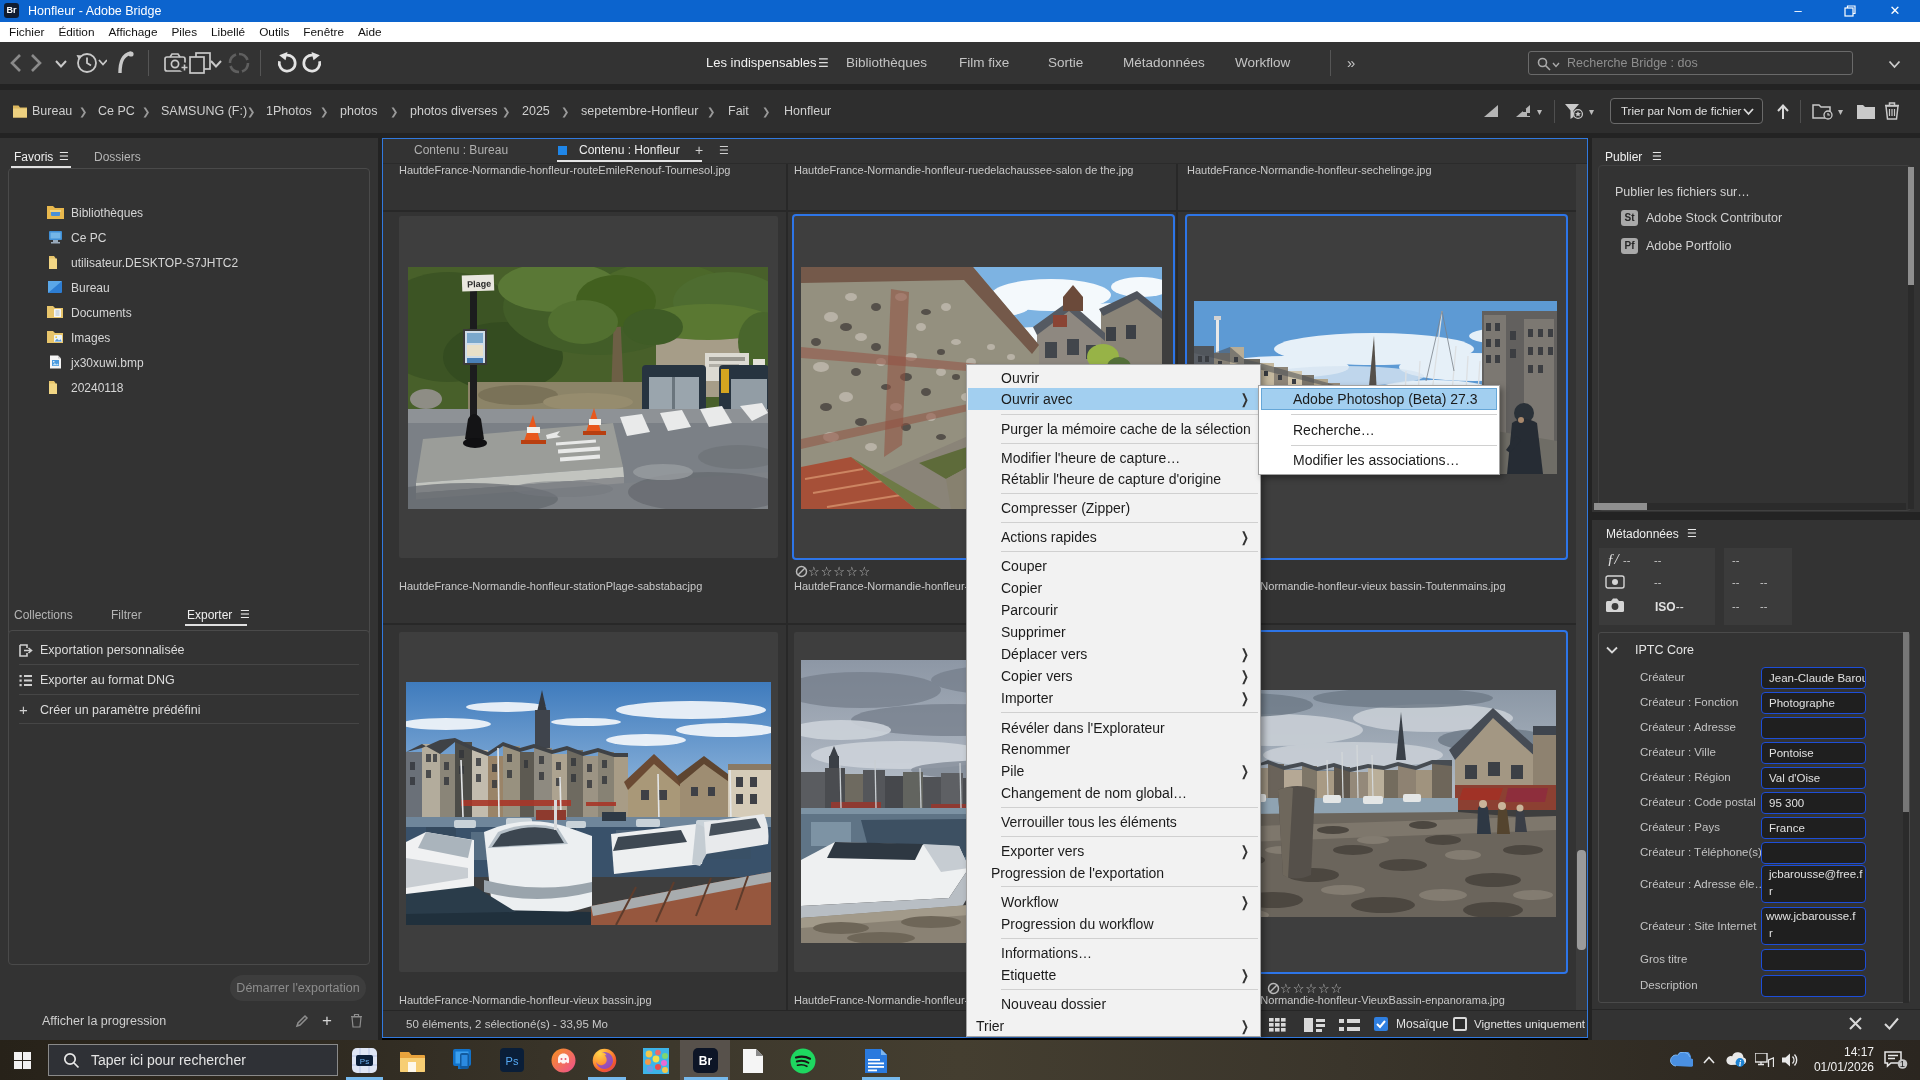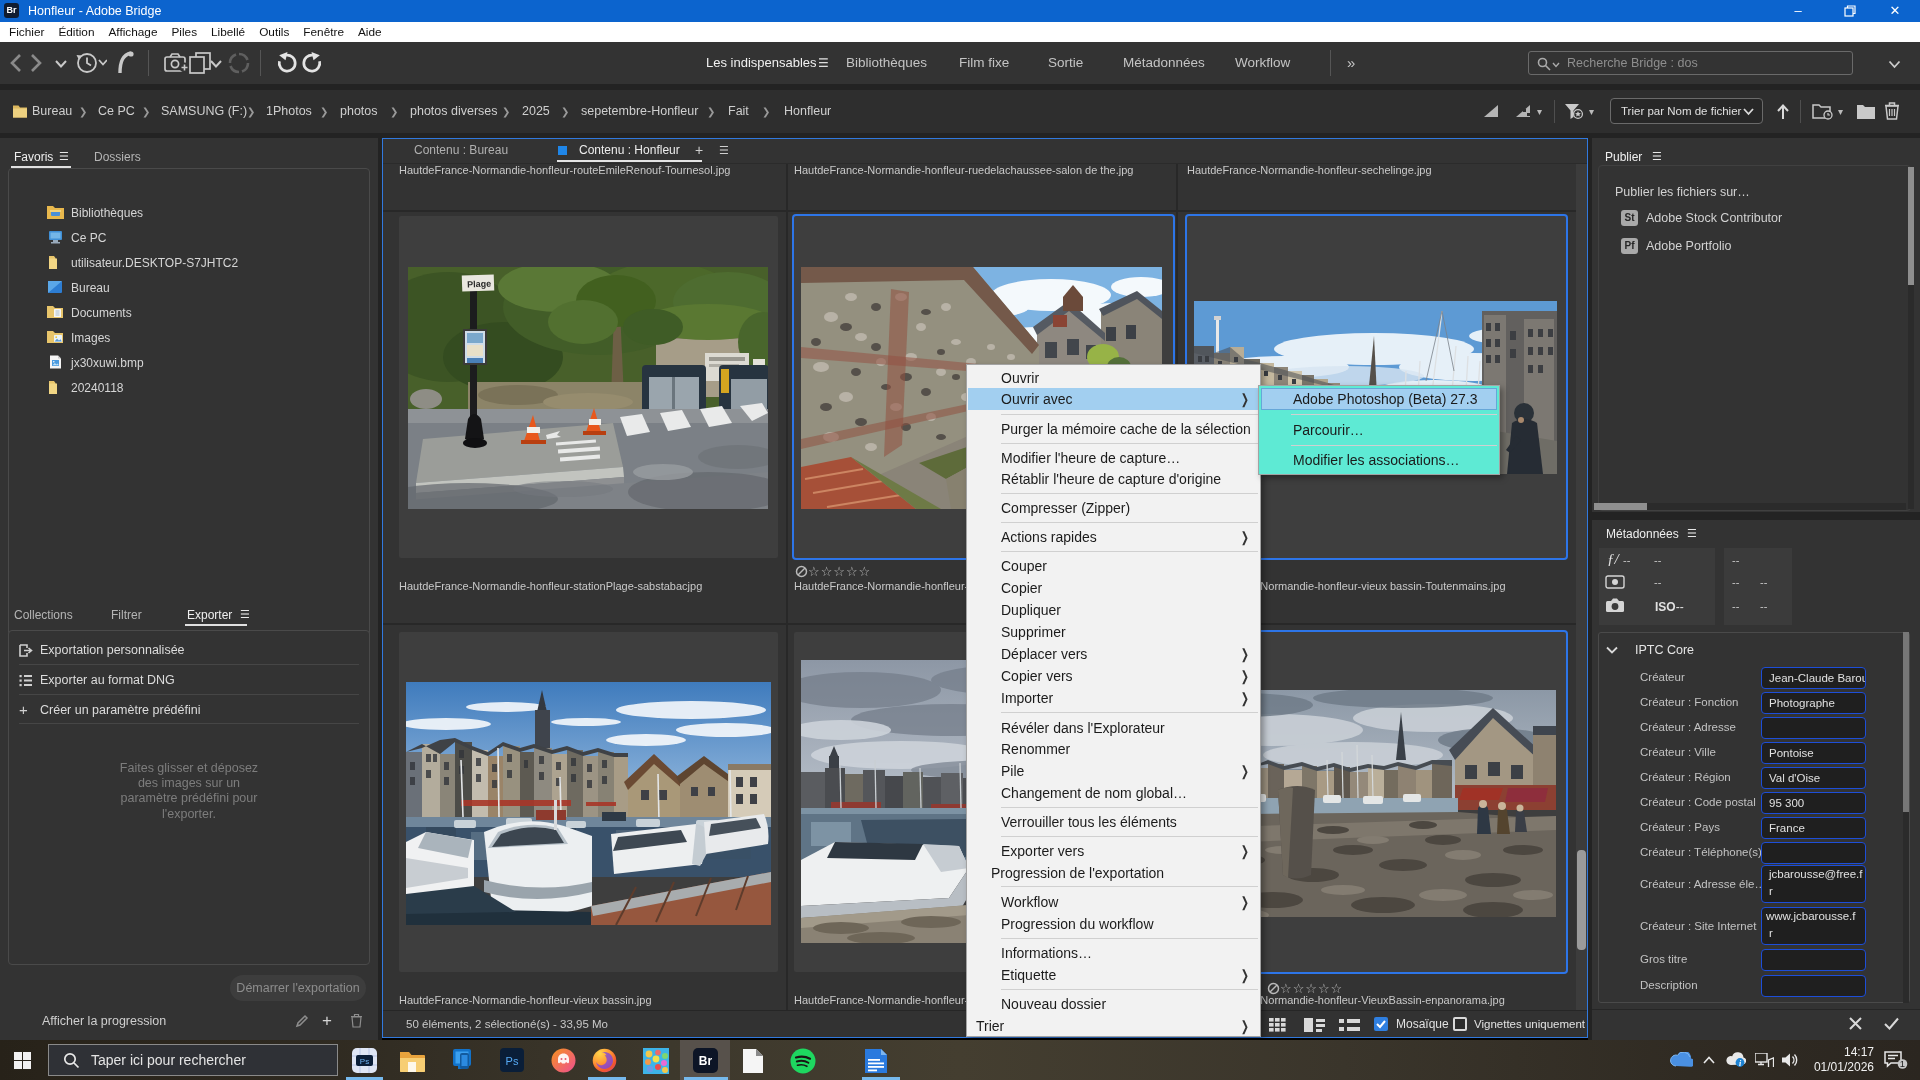--- a/index.html
+++ b/index.html
@@ -43,21 +43,21 @@
 .cell { background:#3e3e3e; border-radius:2px; }
 .cell.sel { box-shadow:0 0 0 2px #2d75e8; }
 .gridline { background:#282828; }
 
 #ctxmenu { left:966px; top:364px; width:295px; height:673px; background:#f2f2f2; border:1px solid #a3a3a3;
   box-shadow:3px 3px 6px rgba(0,0,0,.35); font-size:14px; color:#1b1b1b; }
 #ctxmenu .mi { position:absolute; left:1px; right:1px; height:22px; line-height:22px; padding-left:33px; }
 #ctxmenu .mi.hl { background:#a2cff0; }
 #ctxmenu .msep { position:absolute; left:34px; right:2px; height:1px; background:#d0d0d0; }
 #ctxmenu .arr { position:absolute; right:8px; color:#333; font-size:14px; font-family:'Liberation Sans'; transform:scaleX(.7); }
-#submenu { left:1258px; top:385px; width:242px; height:90px; background:#5eead4; border:1px solid #a3a3a3;
+#submenu { left:1258px; top:385px; width:242px; height:90px; background:#ffffff; border:1px solid #a3a3a3;
   box-shadow:3px 3px 6px rgba(0,0,0,.35); font-size:14px; color:#1b1b1b; }
 #submenu .mi { position:absolute; left:2px; right:2px; height:22px; line-height:22px; padding-left:32px; }
 #submenu .mi.hl { background:#a2cff0; outline:1px solid #66a7d8; outline-offset:-1px; }
 #submenu .msep { position:absolute; left:32px; right:2px; height:1px; background:#d0d0d0; }
 
 #taskbar { left:0; top:1040px; width:1920px; height:40px;
   background:linear-gradient(90deg,#272219 0%,#2e2920 15%,#3d382c 35%,#443e30 50%,#3a352b 70%,#302b23 88%,#2b2620 100%); }
 #tsearch { left:48px; top:1044px; width:290px; height:32px; background:#2f3136; border:1px solid #8a8a8a; color:#e4e4e4; font-size:14px; line-height:30px; }
 .tk-ic { top:1048px; width:44px; height:24px; }
 .tk-ul { top:1077px; height:3px; background:#76b9ed; }
@@ -289,21 +289,20 @@
     <svg class="abs" style="left:10px;top:43px;" width="14" height="13" viewBox="0 0 14 13">
         <path d="M5 2 h8 M5 6.5 h8 M5 11 h8" stroke="#d0d0d0" stroke-width="1.8"></path>
         <rect x="0.5" y="1" width="2.2" height="2.2" fill="#d0d0d0"></rect>
         <rect x="0.5" y="5.5" width="2.2" height="2.2" fill="#d0d0d0"></rect>
         <rect x="0.5" y="10" width="2.2" height="2.2" fill="#d0d0d0"></rect>
       </svg>
     <div class="abs" style="left:10px;top:63px;width:340px;height:1px;background:#464646;"></div>
     <div class="abs" style="left:31px;top:68px;height:22px;line-height:22px;font-size:12.5px;color:#dcdcdc;">Créer un paramètre prédéfini</div>
     <div class="abs" style="left:10px;top:68px;width:16px;height:22px;line-height:21px;color:#d0d0d0;font-size:15px;">+</div>
     <div class="abs" style="left:10px;top:92px;width:340px;height:1px;background:#464646;"></div>
-    <div class="abs" style="left:100px;top:130px;width:160px;text-align:center;font-size:12.5px;line-height:15.2px;color:#7d7d7d;">Faites glisser et déposez des images sur un paramètre prédéfini pour l'exporter.</div>
   </div>
   <div class="abs" style="left:230px;top:837px;width:136px;height:26px;background:#3d3d3d;border-radius:13px;color:#8d8d8d;font-size:12.5px;text-align:center;line-height:26px;">Démarrer l'exportation</div>
   <div class="abs" style="left:42px;top:872px;height:22px;line-height:22px;font-size:12.5px;color:#cfcfcf;">Afficher la progression</div>
   <svg class="abs" style="left:295px;top:876px;" width="14" height="14" viewBox="0 0 14 14">
       <path d="M2 12 L3 9 L10 2 L12 4 L5 11 Z" fill="none" stroke="#8d8d8d" stroke-width="1.5"></path>
     </svg>
   <div class="abs" style="left:322px;top:872px;color:#d6d6d6;font-size:17px;line-height:22px;">+</div>
   <svg class="abs" style="left:350px;top:875px;" width="13" height="15" viewBox="0 0 13 15">
       <path d="M2 4 h9 l-1 10 h-7 z M1 3.5 h11 M4.5 3 v-1.5 h4 v1.5" stroke="#8d8d8d" stroke-width="1.2" fill="none"></path>
     </svg>
@@ -1050,21 +1049,21 @@
   <div class="msep" style="top:78px;"></div>
   <div class="mi" style="top:82px;">Modifier l'heure de capture…</div>
   <div class="mi" style="top:103px;">Rétablir l'heure de capture d'origine</div>
   <div class="msep" style="top:128px;"></div>
   <div class="mi" style="top:132px;">Compresser (Zipper)</div>
   <div class="msep" style="top:157px;"></div>
   <div class="mi" style="top:161px;">Actions rapides<span class="arr">❯</span></div>
   <div class="msep" style="top:186px;"></div>
   <div class="mi" style="top:190px;">Couper</div>
   <div class="mi" style="top:212px;">Copier</div>
-  <div class="mi" style="top:234px;">Dupliquer</div>
+  <div class="mi" style="top:234px;">Parcourir</div>
   <div class="mi" style="top:256px;">Supprimer</div>
   <div class="mi" style="top:278px;">Déplacer vers<span class="arr">❯</span></div>
   <div class="mi" style="top:300px;">Copier vers<span class="arr">❯</span></div>
   <div class="mi" style="top:322px;">Importer<span class="arr">❯</span></div>
   <div class="msep" style="top:347px;"></div>
   <div class="mi" style="top:352px;">Révéler dans l'Explorateur</div>
   <div class="mi" style="top:373px;">Renommer</div>
   <div class="mi" style="top:395px;">Pile<span class="arr">❯</span></div>
   <div class="mi" style="top:417px;">Changement de nom global…</div>
   <div class="msep" style="top:442px;"></div>
@@ -1079,21 +1078,21 @@
   <div class="mi" style="top:577px;">Informations…</div>
   <div class="mi" style="top:599px;">Etiquette<span class="arr">❯</span></div>
   <div class="msep" style="top:624px;"></div>
   <div class="mi" style="top:628px;">Nouveau dossier</div>
   <div class="mi" style="top:650px;padding-left:8px;">Trier<span class="arr">❯</span></div>
 </div>
 
 <div class="abs" id="submenu">
   <div class="mi hl" style="top:2px;">Adobe Photoshop (Beta) 27.3</div>
   <div class="msep" style="top:28px;"></div>
-  <div class="mi" style="top:33px;">Parcourir…</div>
+  <div class="mi" style="top:33px;">Recherche…</div>
   <div class="msep" style="top:59px;"></div>
   <div class="mi" style="top:63px;">Modifier les associations…</div>
 </div>
 
 <div class="abs" id="taskbar"></div>
 <svg class="abs" style="left:14px;top:1052px;" width="17" height="17" viewBox="0 0 17 17">
     <g fill="#f2f2f2">
       <rect x="0" y="0" width="8" height="8"></rect>
       <rect x="9" y="0" width="8" height="8"></rect>
       <rect x="0" y="9" width="8" height="8"></rect>

